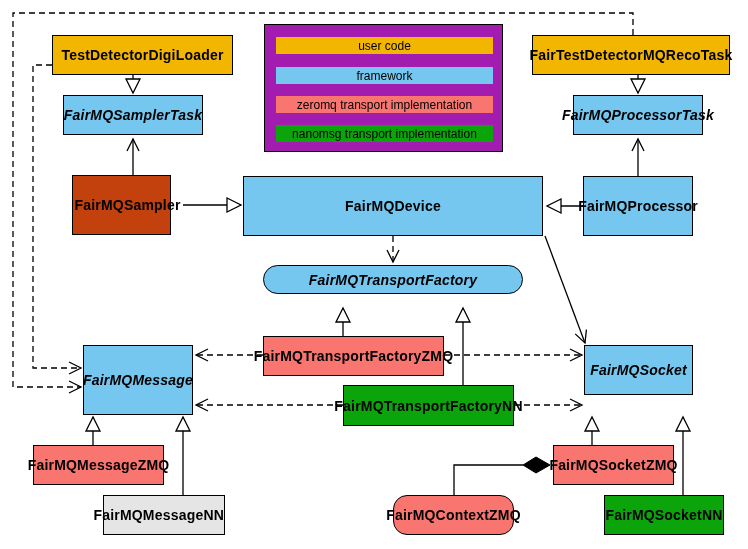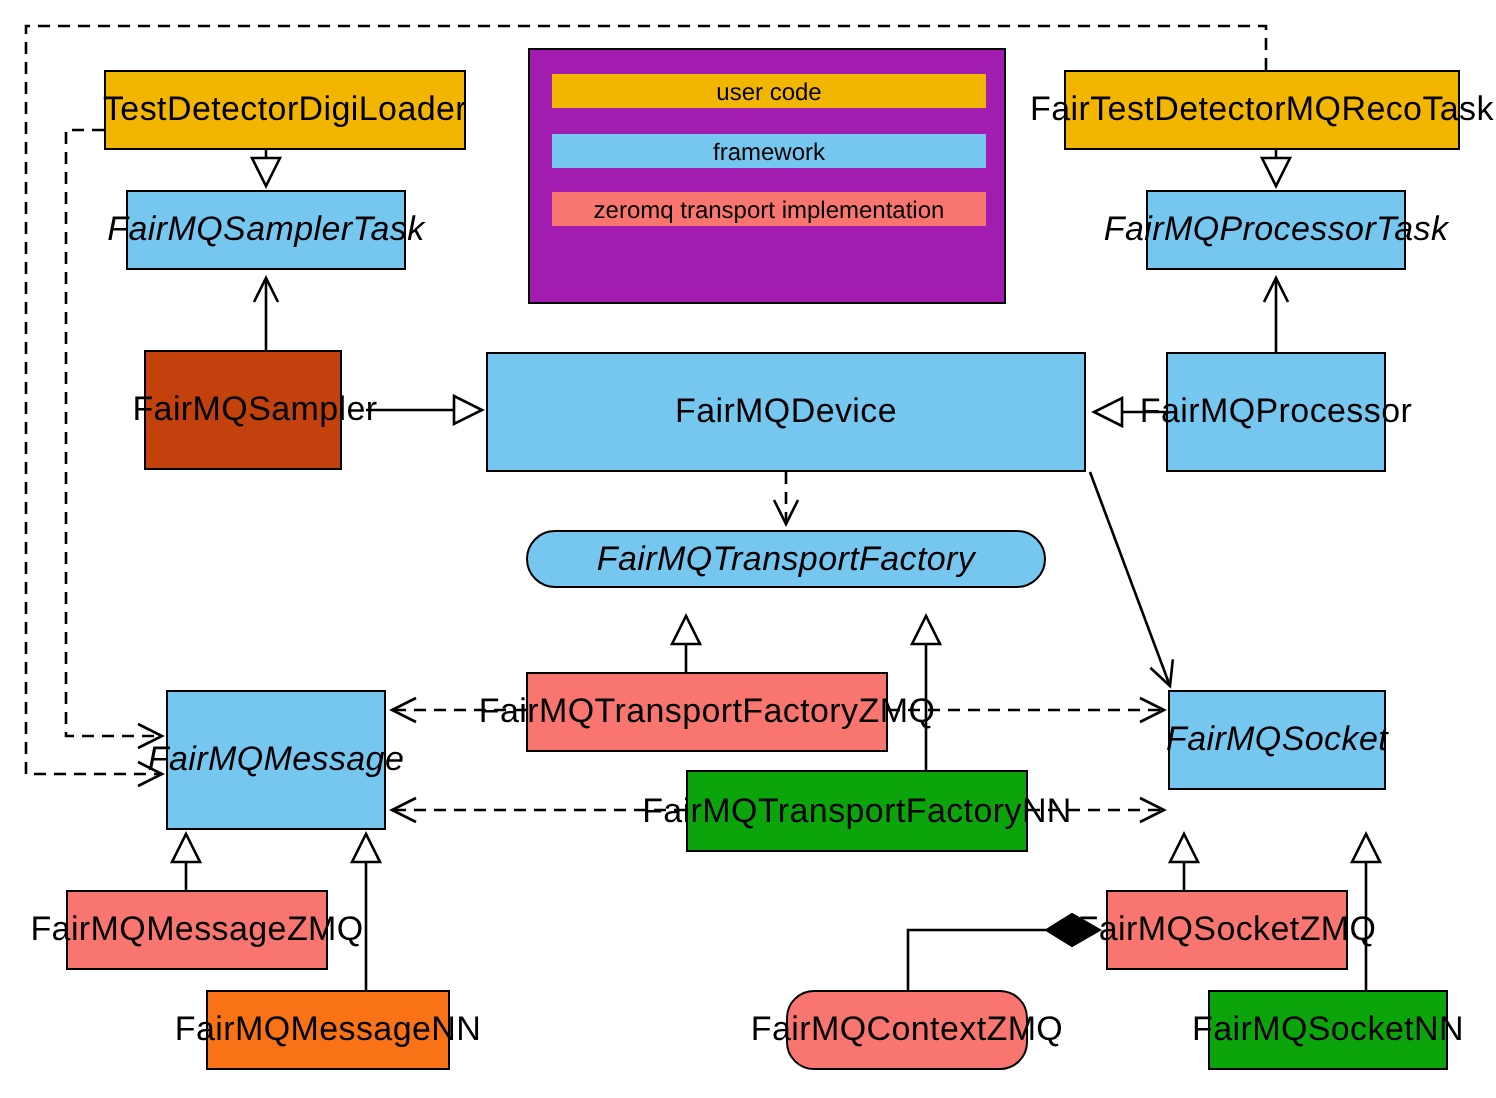--- a/index.html
+++ b/index.html
@@ -10,21 +10,21 @@
     font-family:"Liberation Sans", sans-serif;
     overflow:hidden;
   }
   #wires{position:absolute;left:0;top:0;width:748px;height:549px;}
   .node{
     position:absolute;
     box-sizing:border-box;
     border:1.4px solid #000;
     display:flex;align-items:center;justify-content:center;
     text-align:center;
-    font-size:17px;font-weight:normal;color:#000;
+    font-size:14px;font-weight:bold;color:#000;
     letter-spacing:0.2px;
     z-index:2;
   }
   .node.abstract span{font-style:italic;}
   .legend-box{
     position:absolute;
     box-sizing:border-box;
     border:1.4px solid #000;
     background:#a21caf;
     z-index:2;
@@ -82,20 +82,23 @@
   <div class="legend-box" style="left:264px;top:24px;width:239px;height:128px;">
     <div class="legend-bar" style="left: 11px; top: 12px; width: 217px; background: rgb(242, 182, 0);">
       <span>user code</span>
     </div>
     <div class="legend-bar" style="left: 11px; top: 71px; width: 217px; background: rgb(248, 118, 111);">
       <span>zeromq transport implementation</span>
     </div>
     <div class="legend-bar" style="left: 11px; top: 42px; width: 217px; background: rgb(118, 199, 240);">
       <span>framework</span>
     </div>
+    <div class="legend-bar" style="left: 11px; top: 100px; width: 217px; background: rgb(11, 165, 11);">
+      <span>nanomsg transport implementation</span>
+    </div>
   </div>
 
   <div class="node" style="left: 52px; top: 35px; width: 181px; height: 40px; background: rgb(242, 182, 0);">
     <span>TestDetectorDigiLoader</span>
   </div>
   <div class="node" style="left: 532px; top: 35px; width: 198px; height: 40px; background: rgb(242, 182, 0);">
     <span>FairTestDetectorMQRecoTask</span>
   </div>
   <div class="node abstract" style="left: 63px; top: 95px; width: 140px; height: 40px; background: rgb(118, 199, 240);">
     <span>FairMQSamplerTask</span>
@@ -123,21 +126,21 @@
   </div>
   <div class="node abstract" style="left: 83px; top: 345px; width: 110px; height: 70px; background: rgb(118, 199, 240);">
     <span>FairMQMessage</span>
   </div>
   <div class="node abstract" style="left: 584px; top: 345px; width: 109px; height: 50px; background: rgb(118, 199, 240);">
     <span>FairMQSocket</span>
   </div>
   <div class="node" style="left: 33px; top: 445px; width: 131px; height: 40px; background: rgb(248, 118, 111); text-align: center;">
     <span>FairMQMessageZMQ</span>
   </div>
-  <div class="node" style="left: 103px; top: 495px; width: 122px; height: 40px; background: #f97316;">
+  <div class="node" style="left: 103px; top: 495px; width: 122px; height: 40px; background: #e5e5e5; justify-content: flex-end;">
     <span>FairMQMessageNN</span>
   </div>
   <div class="node" style="left: 393px; top: 495px; width: 121px; height: 40px; background: rgb(248, 118, 111); border-radius: 14px;">
     <span>FairMQContextZMQ</span>
   </div>
   <div class="node" style="left: 553px; top: 445px; width: 121px; height: 40px; background: rgb(248, 118, 111);">
     <span>FairMQSocketZMQ</span>
   </div>
   <div class="node" style="left: 604px; top: 495px; width: 120px; height: 40px; background: rgb(11, 165, 11);">
     <span>FairMQSocketNN</span>

